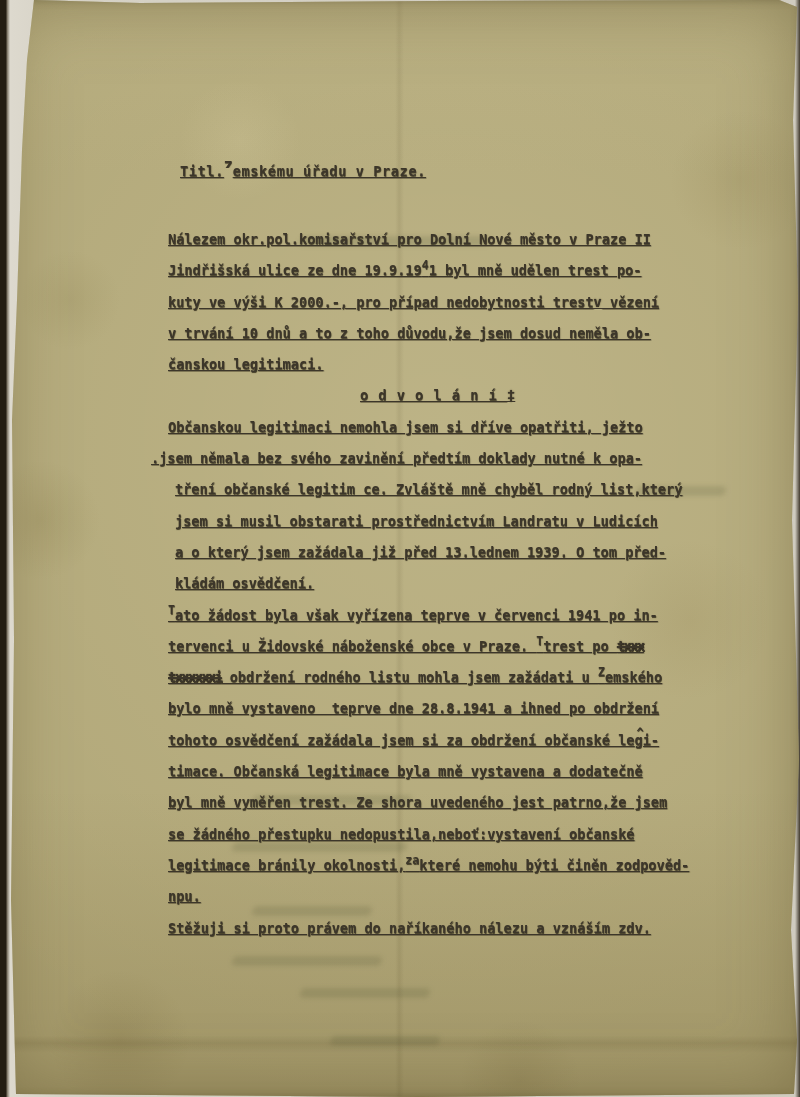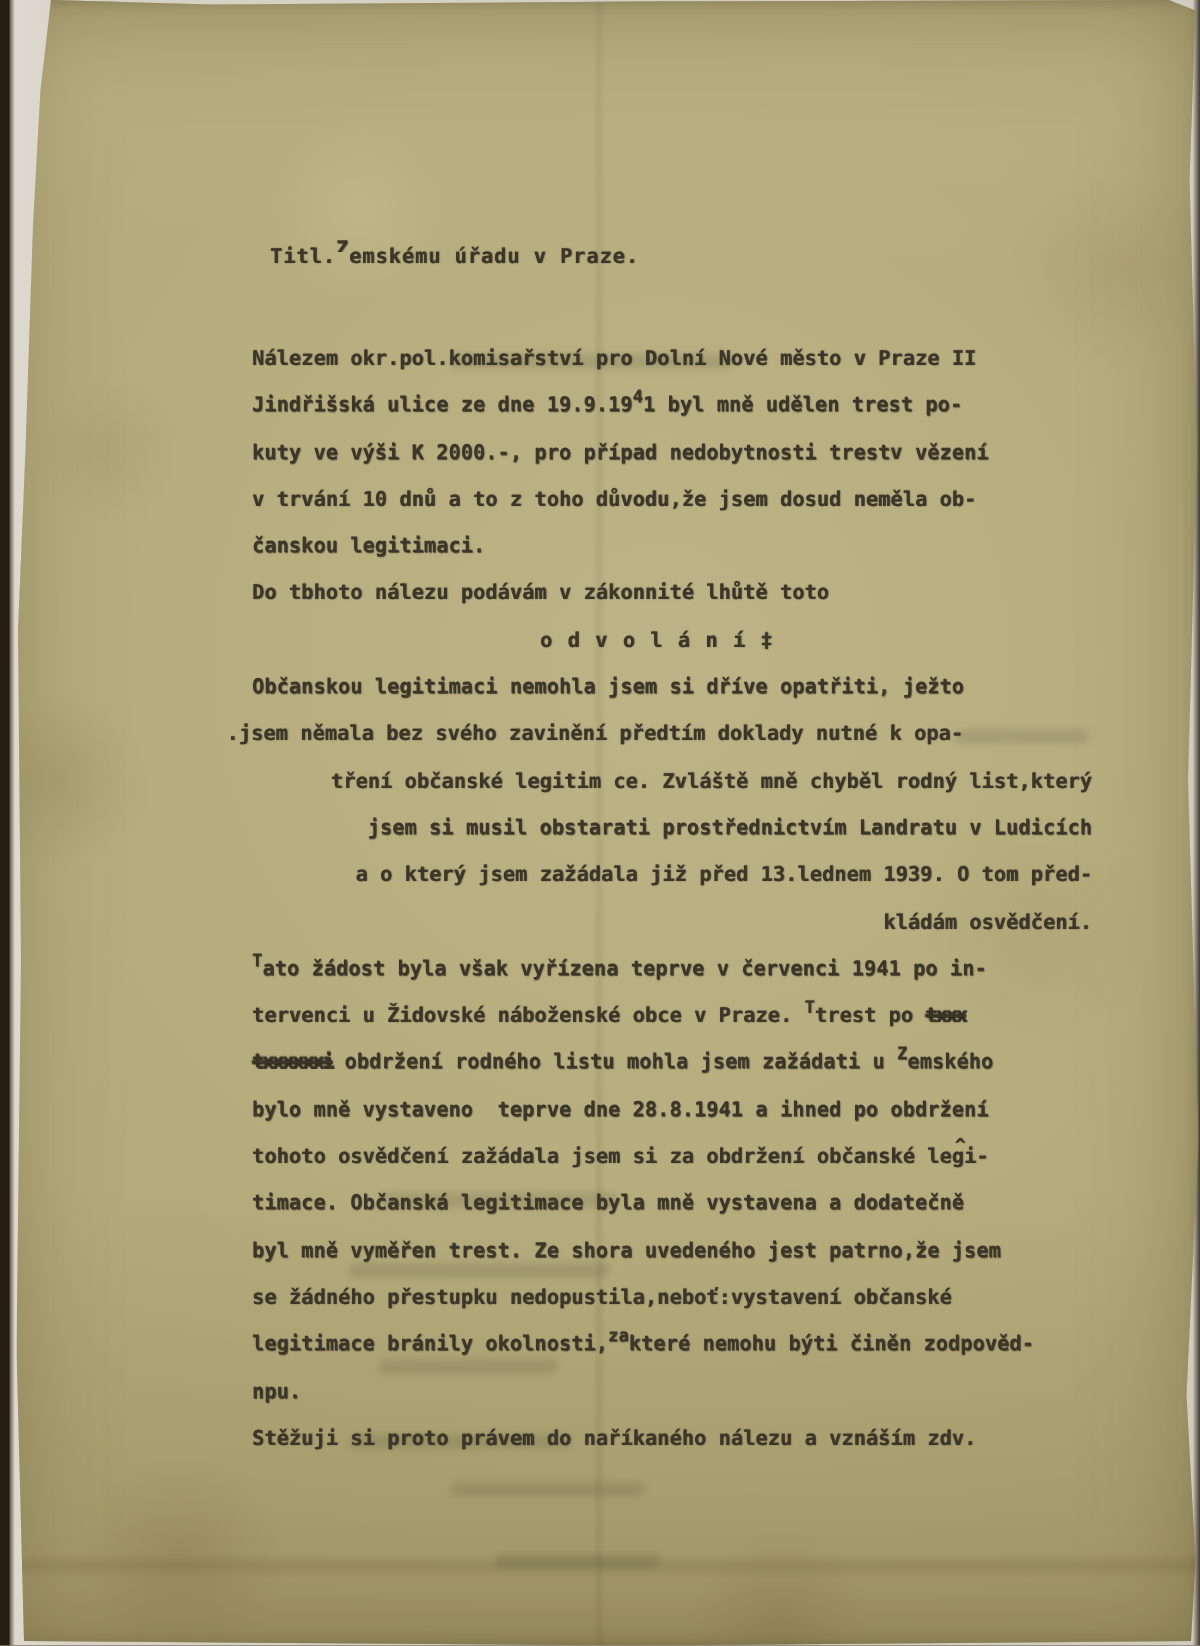--- a/index.html
+++ b/index.html
@@ -35,32 +35,33 @@
       4px 0px 10px rgba(30,25,15,.45),
       inset 0 0 70px rgba(100,88,50,.5),
       inset 0 0 10px rgba(70,60,30,.4);
   }
   
   .ink{
     color:#3c362a;
     text-shadow:0.4px 0.5px 0.8px rgba(48,42,26,.85);
     font-weight:bold;
     font-size:13.6px;
+    text-decoration:underline;
   }
   .title-line{
     position:absolute;left:180px;top:163px;white-space:pre;
     letter-spacing:.6px;
   }
   .body-text{
     position:absolute;left:168px;top:224px;width:560px;
     line-height:31.3px;
   }
   .line{white-space:pre;height:31.3px;}
   .outdent{margin-left:-17px;}
-  .in1{margin-left:7px;text-align:right;}
+  .in1{margin-left:7px;}
   .heading{margin-left:192px;letter-spacing:1px;}
   .sup{position:relative;top:-6px;font-size:11.5px;}
   .halfz{position:relative;top:-5px;display:inline-block;clip-path:inset(0 0 38% 0);}
   .struck{
     text-decoration:line-through;
     text-decoration-thickness:2.2px;
     font-weight:900;letter-spacing:-1.5px;
     text-shadow:0 0 1.2px rgba(40,34,20,.95), .5px .5px 0 rgba(40,34,20,.8);
   }
   .ov{font-weight:900;text-shadow:0 0 1.3px rgba(40,34,20,.95);}
@@ -97,21 +98,20 @@
     <div class="ghost g8"></div>
 
     <div class="title-line ink"><span>Titl.</span><span class="halfz">Z</span><span>emskému úřadu v Praze.</span></div>
 
     <div class="body-text ink">
       <div class="line"><span>Nálezem okr.pol.komisařství pro Dolní Nové město v Praze II</span></div>
       <div class="line"><span>Jindřišská ulice ze dne 19.9.19</span><span class="sup">4</span><span>1 byl mně udělen trest po-</span></div>
       <div class="line"><span>kuty ve výši K 2000.-, pro případ nedobytnosti trest</span><span class="ov">v</span><span> vězení</span></div>
       <div class="line"><span>v trvání 10 dnů a to z toho důvodu,že jsem dosud neměla ob-</span></div>
       <div class="line"><span>čanskou legitimaci.</span></div>
-      <div class="line"><span>Do tbhoto nálezu podávám v zákonnité lhůtě toto</span></div>
       <div class="line heading"><span>o d v o l á n í </span><span class="mark">‡</span></div>
       <div class="line"><span>Občanskou legitimaci nemohla jsem si dříve opatřiti, ježto</span></div>
       <div class="line outdent"><span>.jsem němala bez svého zavinění předtím doklady nutné k opa-</span></div>
       <div class="line in1"><span>tření občanské legitim ce. Zvláště mně chyběl rodný list,který</span></div>
       <div class="line in1"><span>jsem si musil obstarati prostřednictvím Landratu v Ludicích</span></div>
       <div class="line in1"><span>a o který jsem zažádala již před 13.lednem 1939. O tom před-</span></div>
       <div class="line in1"><span>kládám osvědčení.</span></div>
       <div class="line"><span class="sup">T</span><span>ato žádost byla však vyřízena teprve v červenci 1941 po in-</span></div>
       <div class="line"><span>tervenci u Židovské náboženské obce v Praze. </span><span class="sup">T</span><span>trest po </span><span class="struck">txxx</span></div>
       <div class="line"><span class="struck">txxxxxxi</span><span> obdržení rodného listu mohla jsem zažádati u </span><span class="sup">Z</span><span>emského</span></div>

